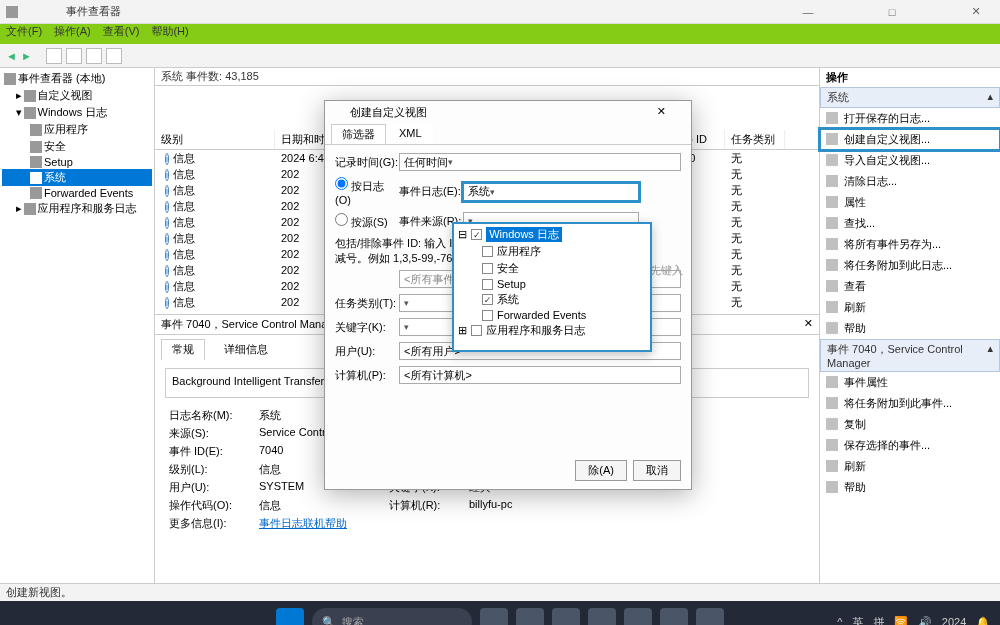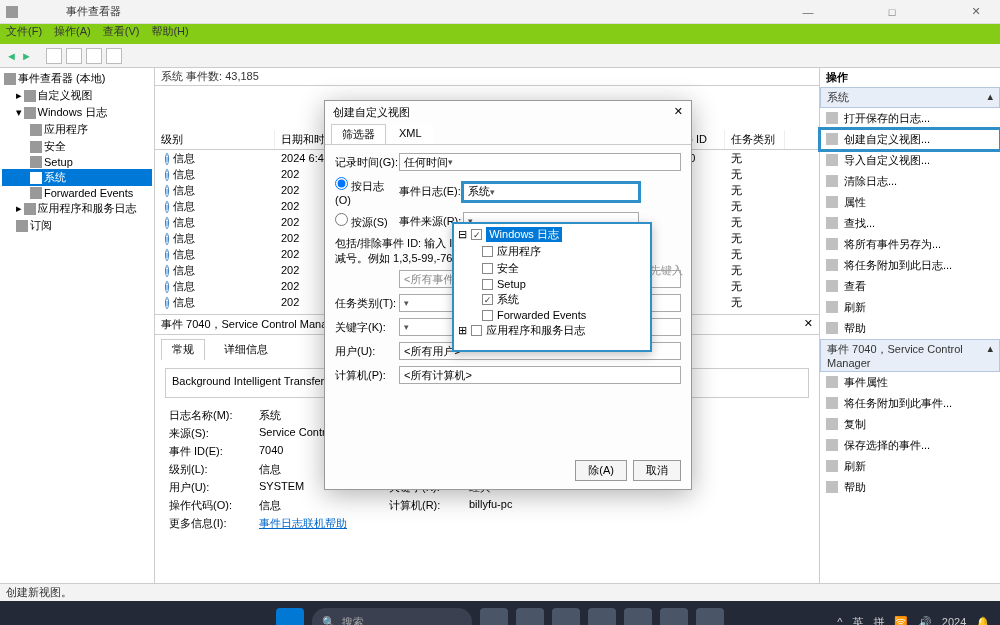--- a/index.html
+++ b/index.html
@@ -38,21 +38,21 @@
 .detailbody { margin: 4px 10px; border: 1px solid #ccc; height: 30px; padding: 6px; background:#fff; }
 .props { padding: 6px 14px; display: grid; grid-template-columns: 90px 130px 80px 120px; row-gap: 3px; }
 .props .link { color: #0066cc; text-decoration: underline; cursor: pointer; }
 .rightpanel { width: 180px; background: #fff; display: flex; flex-direction: column; }
 .rightpanel .rhead { padding: 2px 6px; font-weight: bold; }
 .rightpanel .section { background: #e8eef7; border: 1px solid #b5c7de; color: #333; padding: 2px 6px; display:flex; justify-content:space-between; }
 .rightpanel .action { padding: 3px 8px 3px 24px; position: relative; cursor: pointer; white-space: nowrap; overflow: hidden; text-overflow: ellipsis; }
 .rightpanel .action::before { content: ""; position: absolute; left: 6px; top: 4px; width: 12px; height: 12px; background: #c0c0c0; }
 .highlight-box { outline: 3px solid #2f8fc8; outline-offset: -1px; }
 .dialog { position: absolute; left: 324px; top: 100px; width: 368px; height: 390px; background: #fdfdfd; border: 1px solid #999; box-shadow: 0 5px 25px rgba(0,0,0,0.3); z-index: 10; }
-.dialog .dtitle { display:flex; justify-content:space-between; padding: 4px 8px; }
+.dialog .dtitle { display:flex; justify-content:space-between; padding: 4px 25px; }
 .dialog .dtabs { display:flex; border-bottom:1px solid #ccc; padding: 0 6px; }
 .dialog .dtabs span { padding: 2px 10px; border:1px solid #ccc; border-bottom:none; background:#fff; margin-right:2px; }
 .dialog .dbody { padding: 8px 10px; }
 .dialog .frow { display:flex; align-items:center; margin-bottom: 6px; }
 .dialog .flabel { width: 64px; }
 .dialog .finput { flex:1; height:18px; border:1px solid #aaa; background:#fff; padding: 0 4px; display:flex; align-items:center; }
 .dialog .chk { margin-right: 2px; }
 .dialog .dbtns { position:absolute; bottom:8px; right:10px; display:flex; gap:6px;}
 .dialog .dbtn { border:1px solid #999; padding:2px 12px; background:#f5f5f5; }
 .treedrop { position:absolute; left:452px; top:222px; width:200px; height:130px; background:#fff; border:2px solid #2f8fc8; z-index:11; padding:2px; box-shadow: 0 3px 10px rgba(0,0,0,0.25);}
@@ -119,24 +119,20 @@
       </div>
     <div class="treeitem ind2 sel">
         <span class="icon-sm" style="background:#fff"></span>
         <span>系统</span>
       </div>
     <div class="treeitem ind2">
         <span class="icon-sm"></span>
         <span>Forwarded Events</span>
       </div>
     <div class="treeitem ind1">▸ <span class="icon-sm"></span><span>应用程序和服务日志</span></div>
-    <div class="treeitem ind1">
-        <span class="icon-sm"></span>
-        <span>订阅</span>
-      </div>
   </div>
 
   <div class="center">
     <div class="centerhead">系统   事件数: 43,185</div>
     <div class="gridhead">
       <div class="col-level">级别</div>
       <div class="col-date">日期和时间</div>
       <div class="col-src">来源</div>
       <div class="col-id">事件 ID</div>
       <div class="col-task">任务类别</div>

